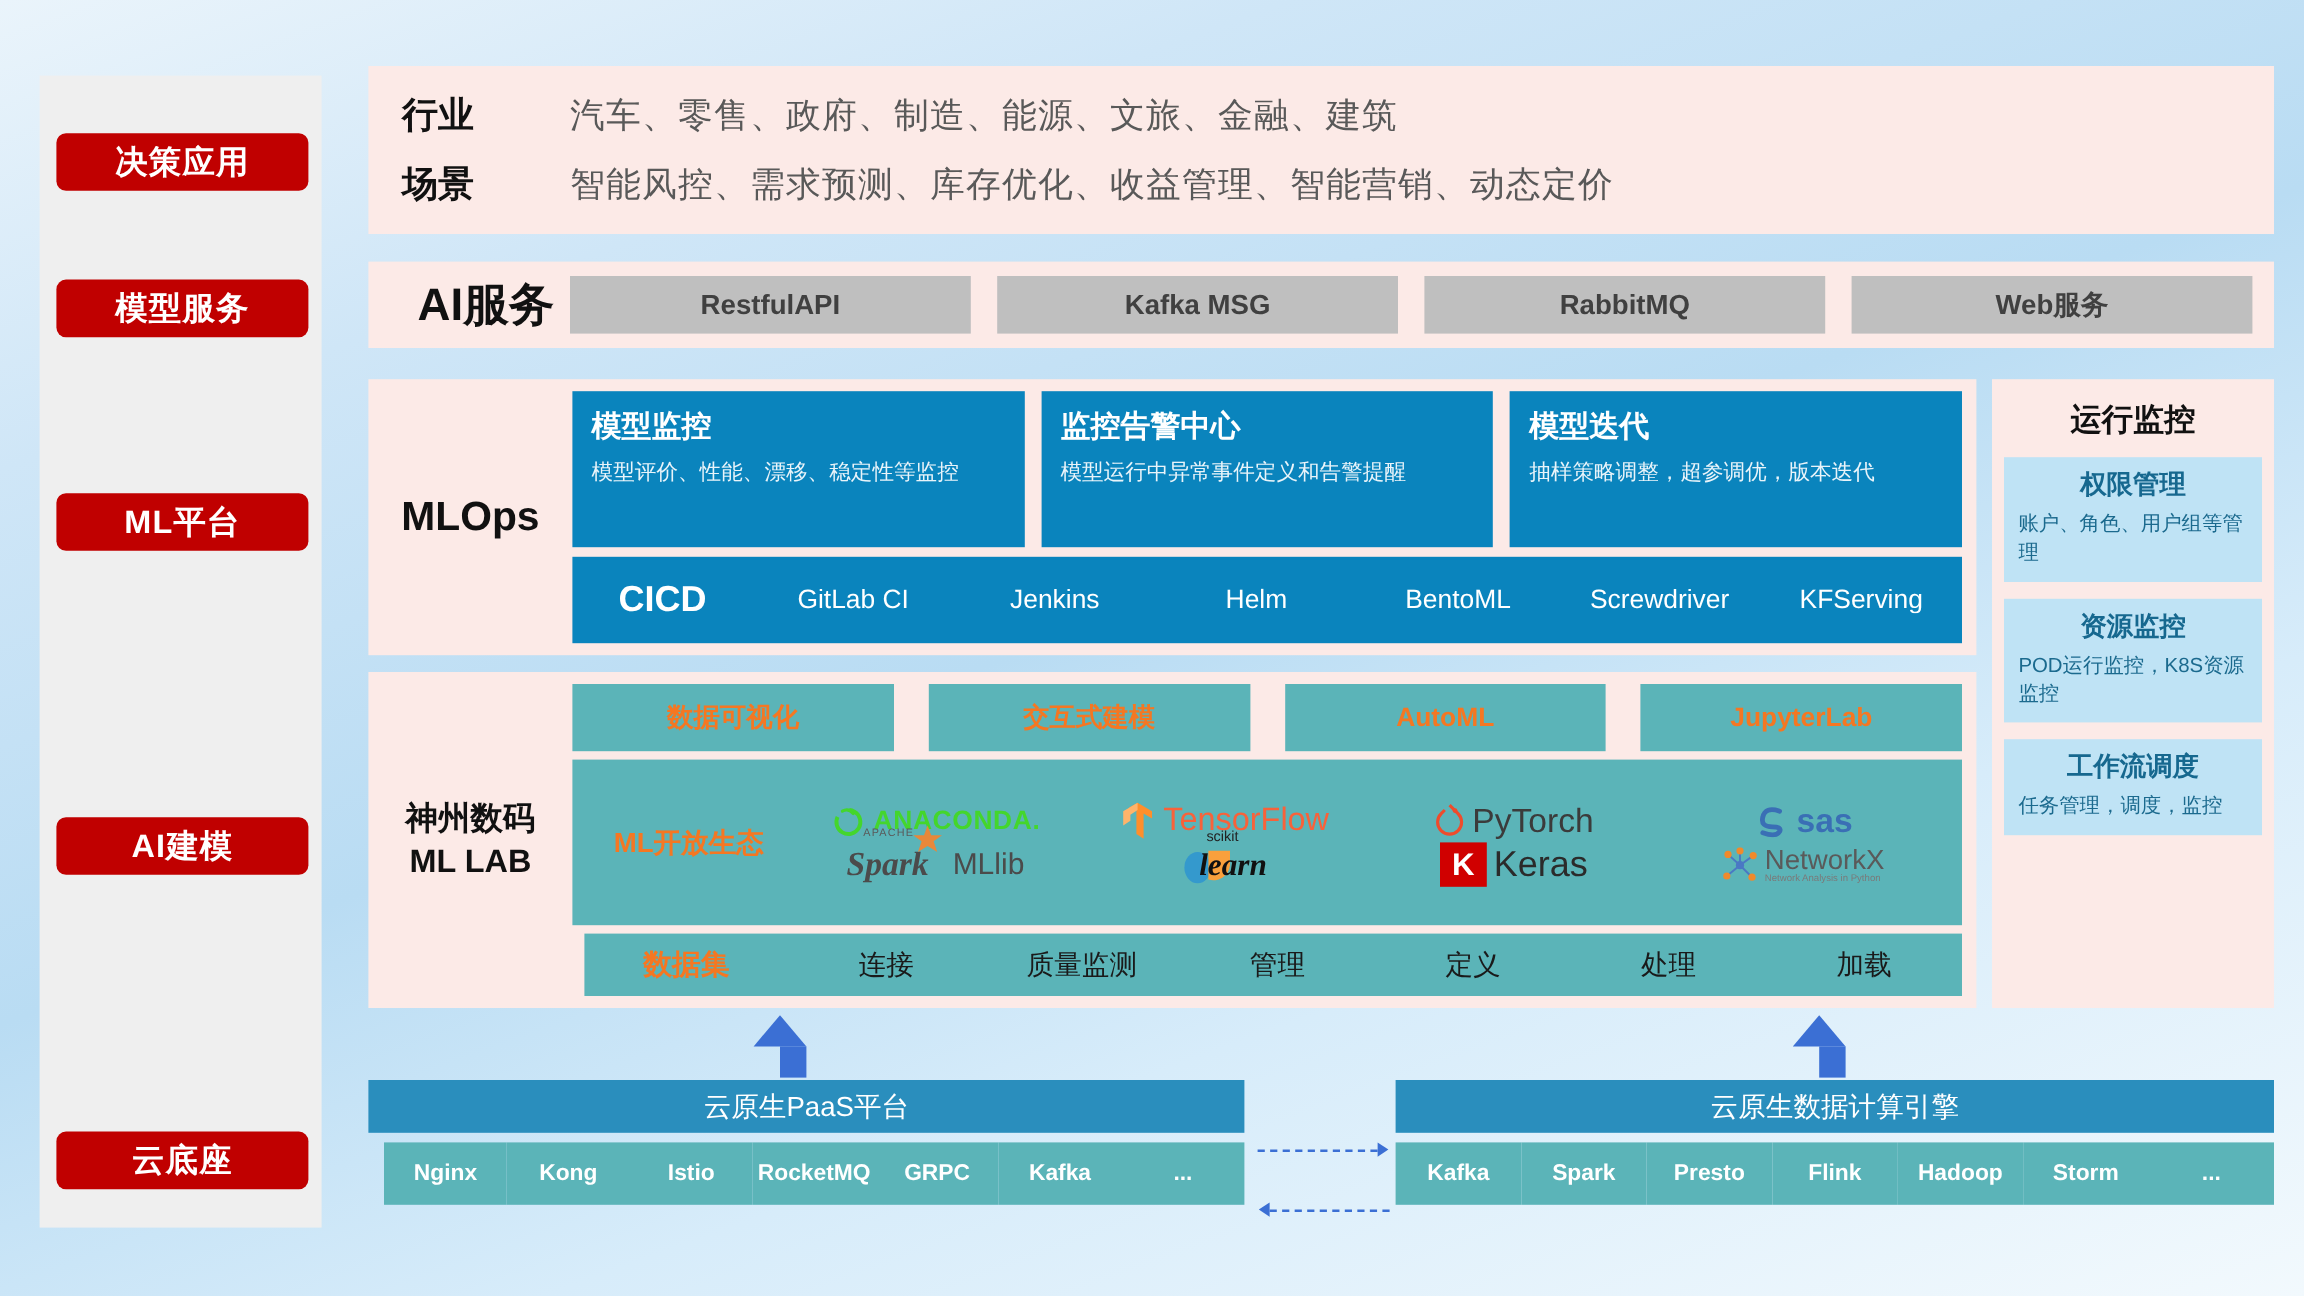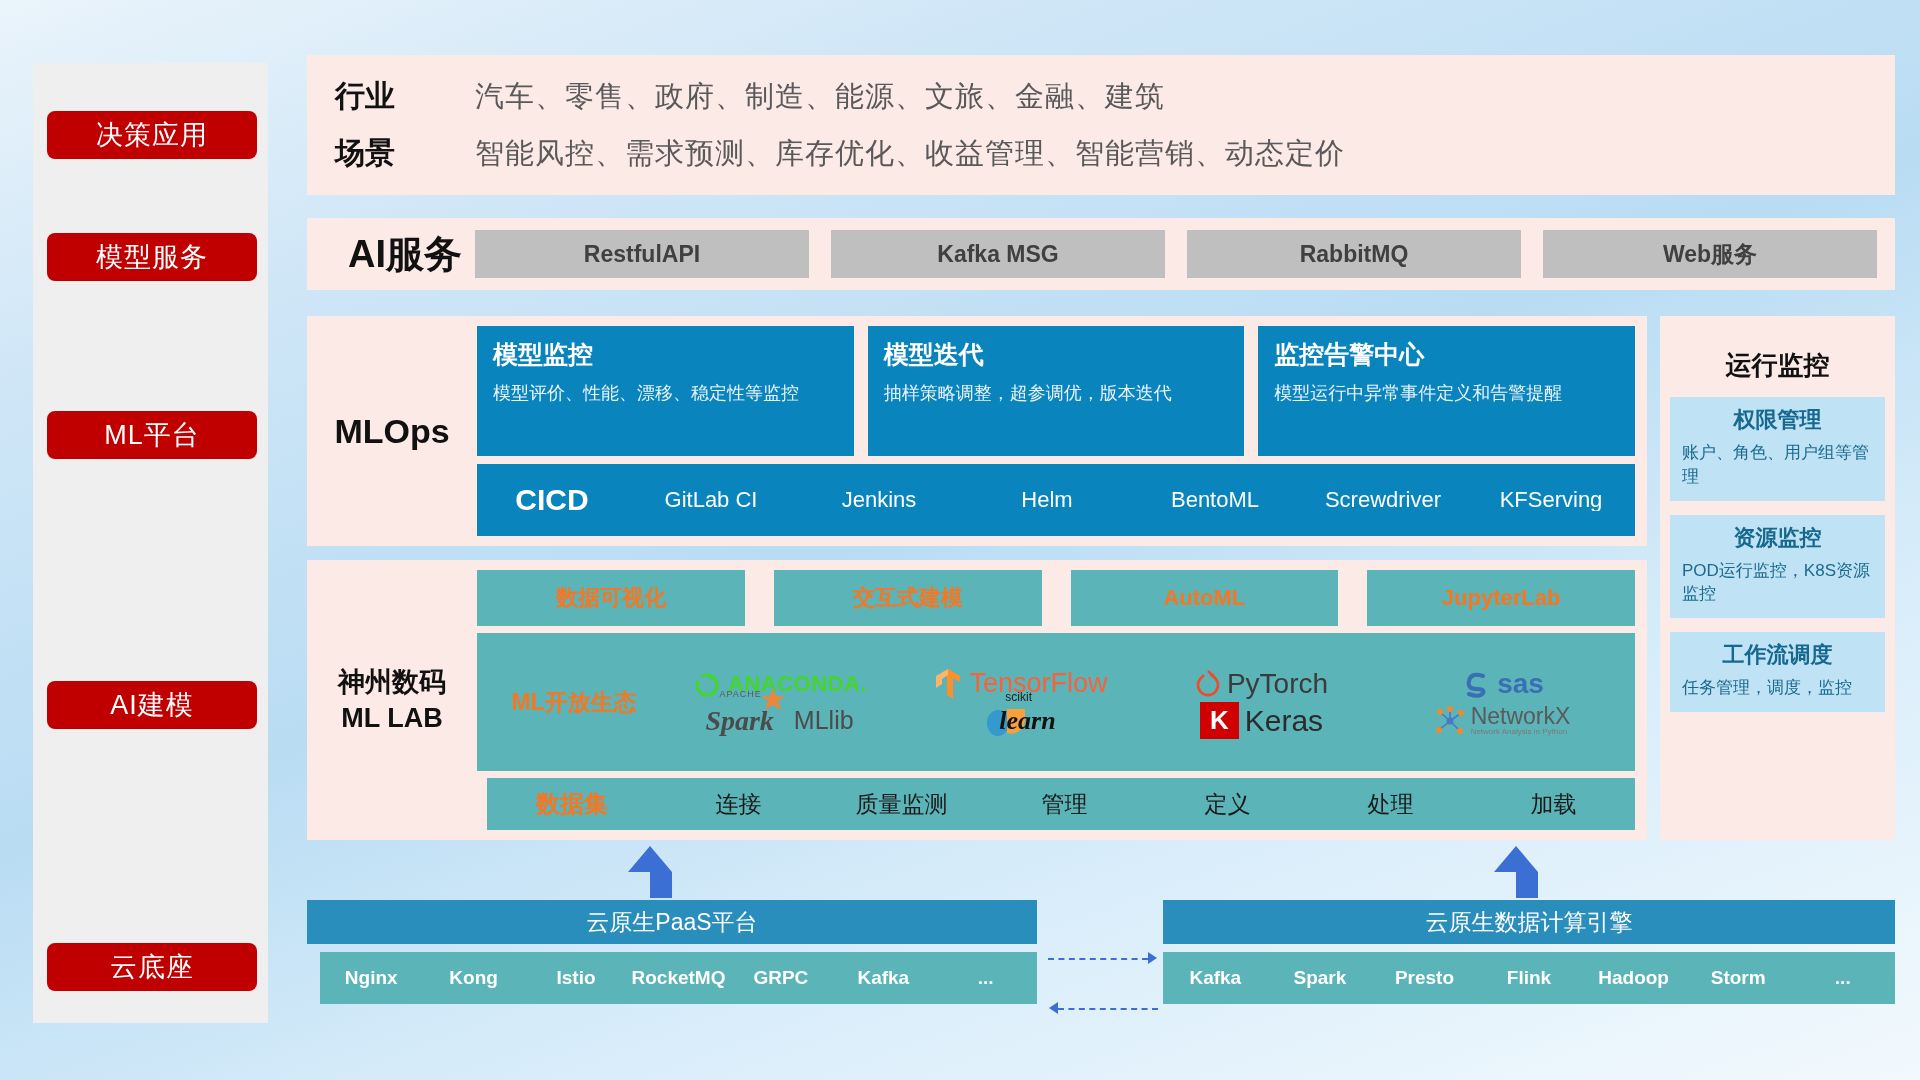--- a/index.html
+++ b/index.html
@@ -14,21 +14,21 @@
 
   
   .left-rail {
     position: absolute; left: 33px; top: 63px;
     width: 235px; height: 960px;
     background: #efefef;
   }
   .rail-chip {
     position: absolute; left: 14px; width: 210px; height: 48px;
     background: #c00000; border-radius: 8px;
-    color: #fff; font-size: 27px; font-weight: normal;
+    color: #fff; font-size: 27px; font-weight: bold;
     display: flex; align-items: center; justify-content: center;
     letter-spacing: 1px;
   }
 
   
   .band {
     position: absolute; left: 307px; width: 1588px;
     background: #fceae7;
   }
   .band-row { display: flex; align-items: center; height: 100%; }
@@ -93,21 +93,21 @@
   .logo { display: flex; align-items: center; gap: 6px; }
   .logo-txt { font-size: 25px; font-weight: 500; }
   .ds-row { height: 52px; background: #5bb4b8; display: flex; align-items: center; margin-left: 10px; }
   .ds-head { width: 170px; color: #f57722; font-size: 24px; font-weight: bold; text-align: center; flex: 0 0 auto; }
   .ds-items { display: flex; flex: 1; }
   .ds-item { flex: 1; text-align: center; font-size: 23px; color: #1a1a1a; }
 
   
   #panel-mon {
     position: absolute; left: 1660px; top: 316px; width: 235px; height: 524px;
-    background: #fceae7; padding: 24px 10px;
+    background: #fceae7; padding: 8px 10px;
   }
   .mon-title { text-align: center; font-size: 26px; font-weight: bold; color: #111; margin: 8px 0 14px; }
   .mon-card { background: #bfe3f5; margin-bottom: 14px; padding: 8px 12px 12px; }
   .mon-card-title { text-align: center; font-size: 22px; font-weight: bold; color: #16688f; margin-bottom: 6px; }
   .mon-card-desc { font-size: 17px; color: #1b6a8e; line-height: 1.4; }
 
   
   .cloud-bar {
     position: absolute; height: 44px; background: #2a8ebd;
     color: #fff; font-size: 23px; display: flex; align-items: center; justify-content: center;
@@ -184,26 +184,26 @@
   <div class="band" id="band-mlops">
     <div class="mlops-inner">
       <div class="band-label mlops-label">MLOps</div>
       <div class="mlops-right">
         <div class="mlops-cards">
           <div class="mlops-card">
             <div class="mlops-card-title">模型监控</div>
             <div class="mlops-card-desc">模型评价、性能、漂移、稳定性等监控</div>
           </div>
           <div class="mlops-card">
+            <div class="mlops-card-title">监控告警中心</div>
+            <div class="mlops-card-desc">模型运行中异常事件定义和告警提醒</div>
+          </div>
+          <div class="mlops-card">
             <div class="mlops-card-title">模型迭代</div>
             <div class="mlops-card-desc">抽样策略调整，超参调优，版本迭代</div>
-          </div>
-          <div class="mlops-card">
-            <div class="mlops-card-title">监控告警中心</div>
-            <div class="mlops-card-desc">模型运行中异常事件定义和告警提醒</div>
           </div>
         </div>
         <div class="cicd-bar">
           <div class="cicd-head">CICD</div>
           <div class="cicd-items">
             <div class="cicd-item">GitLab CI</div>
             <div class="cicd-item">Jenkins</div>
             <div class="cicd-item">Helm</div>
             <div class="cicd-item">BentoML</div>
             <div class="cicd-item">Screwdriver</div>

